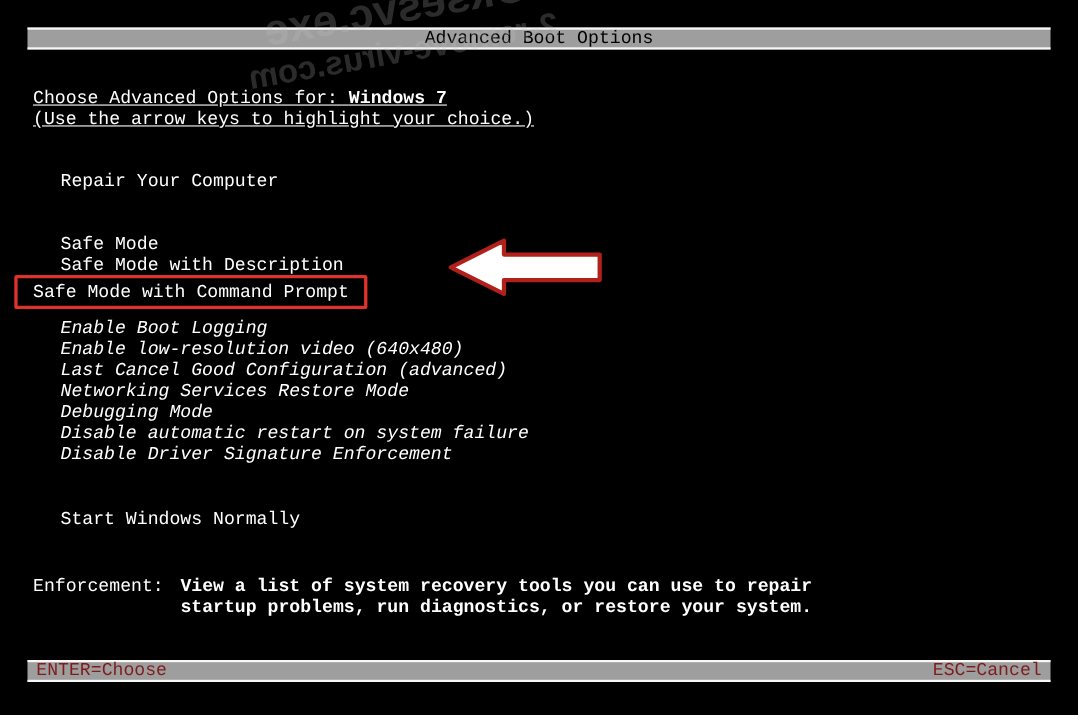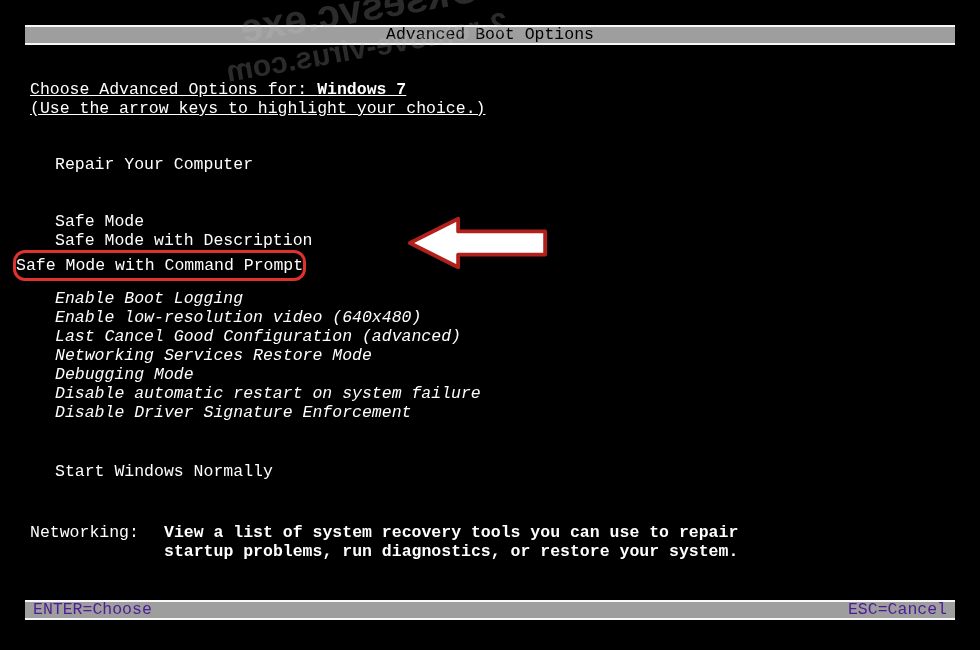--- a/index.html
+++ b/index.html
@@ -15,26 +15,26 @@
     background:#9e9e9e;color:#000;text-align:center;
     line-height:20px;font-weight:normal;
   }
   .top-line,.bottom-line{position:absolute;left:0;right:0;height:2px;background:#f7f7f7;}
   .top-line{top:0;} .bottom-line{bottom:0;}
   .block{position:absolute;left:5px;right:5px;}
   .line{white-space:pre;}
   .indent1{padding-left:25px;}
   .hot{color:#fff;font-weight:bold;}
   .highlight-wrap{
-    display:inline-block;border:3px solid #e0322c;border-radius:12px;
-    padding:3px 0;margin-left:-17px;
+    display:inline-block;border:3px solid #e0322c;border-radius:2px;
+    padding:3px 14px;margin-left:-17px;
   }
   .footer-bar{
     position:absolute;left:0;right:0;bottom:0;height:20px;
-    background:#9e9e9e;color:#4c1d95;line-height:20px;
+    background:#9e9e9e;color:#7f1d1d;line-height:20px;
   }
   .footer-left{position:absolute;left:8px;}
   .footer-right{position:absolute;right:8px;}
   .arrow{
     position:absolute;left:380px;top:188px;width:145px;height:60px;
   }
   .arrow svg{width:100%;height:100%;}
   .watermark{
     position:absolute;left:180px;top:-40px;width:330px;height:160px;
     color:#c3c3c3;opacity:0.22;font-size:40px;font-weight:bold;
@@ -83,21 +83,21 @@
     <div class="line indent1">Debugging Mode</div>
     <div class="line indent1">Disable automatic restart on system failure</div>
     <div class="line indent1">Disable Driver Signature Enforcement</div>
   </div>
 
   <div class="block" style="top:437px;">
     <div class="line indent1">Start Windows Normally</div>
   </div>
 
   <div class="block" style="top:498px;">
-    <div class="line"><span style="display:inline-block;width:134px;">Networking:</span><span class="hot">View a list of system recovery tools you can use to repair</span></div>
+    <div class="line"><span style="display:inline-block;width:134px;">Enforcement:</span><span class="hot">View a list of system recovery tools you can use to repair</span></div>
     <div class="line"><span style="display:inline-block;width:134px;"></span><span class="hot">startup problems, run diagnostics, or restore your system.</span></div>
   </div>
 
   <div class="arrow">
     <svg viewBox="0 0 150 60">
       <polygon points="5,30 55,5 55,18 145,18 145,42 55,42 55,55" fill="#ffffff" stroke="#b2201c" stroke-width="4" stroke-linejoin="round"></polygon>
 
     </svg>
   </div>
 

